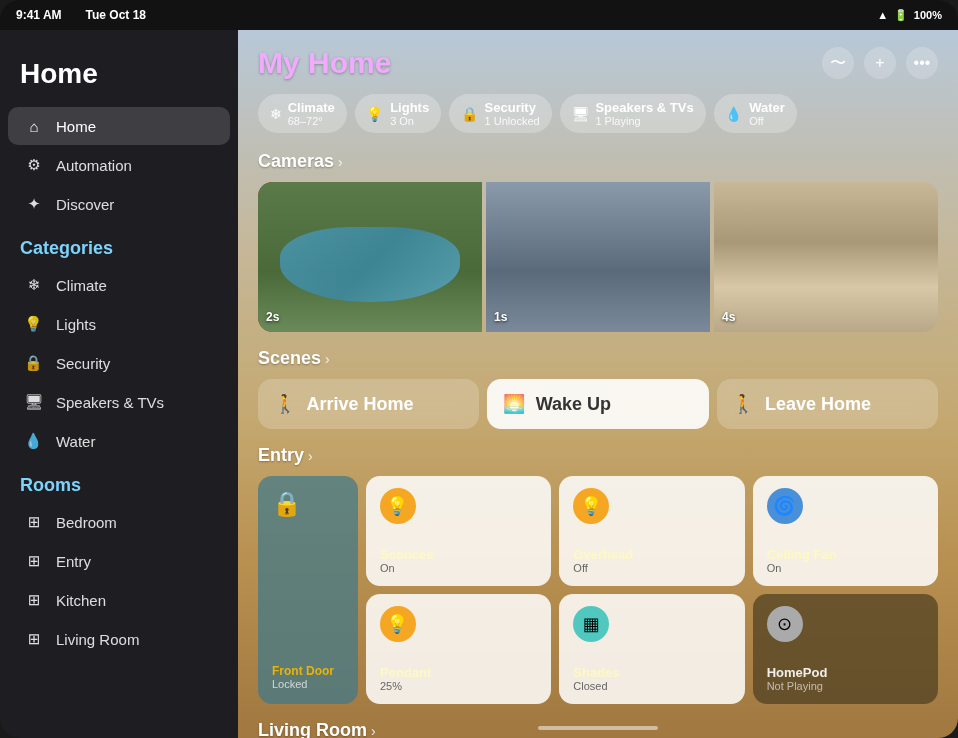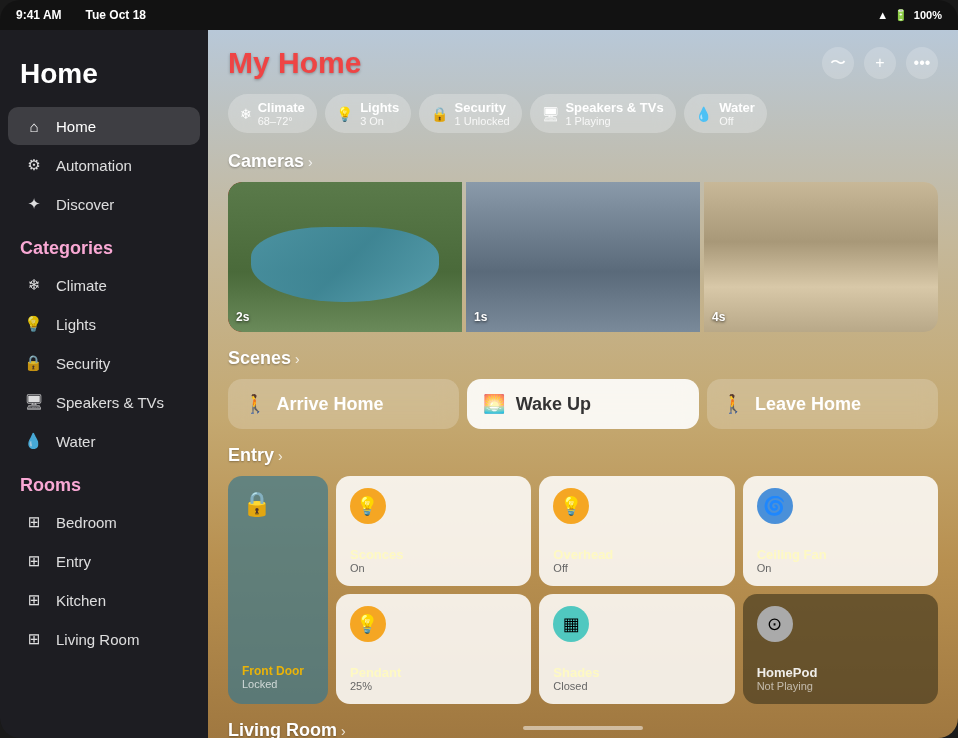--- a/index.html
+++ b/index.html
@@ -37,21 +37,21 @@
       position: absolute;
       top: 30px;
       left: 0;
       right: 0;
       bottom: 0;
       display: flex;
     }
 
     
     .sidebar {
-      width: 208px;
+      width: 238px;
       background: rgba(30, 30, 35, 0.95);
       backdrop-filter: blur(20px);
       padding: 20px 0;
       flex-shrink: 0;
       overflow-y: auto;
     }
     .sidebar-title {
       color: white;
       font-size: 28px;
       font-weight: 700;
@@ -74,21 +74,21 @@
     }
     .sidebar-icon {
       width: 20px;
       height: 20px;
       display: flex;
       align-items: center;
       justify-content: center;
       font-size: 15px;
     }
     .sidebar-section-title {
-      color: #f9a8d4;
+      color: #7dd3fc;
       font-size: 18px;
       font-weight: 700;
       padding: 14px 20px 6px;
     }
 
     
     .main-content {
       flex: 1;
       overflow-y: auto;
       position: relative;
@@ -115,21 +115,21 @@
     
     .main-header {
       display: flex;
       align-items: center;
       justify-content: space-between;
       margin-bottom: 14px;
     }
     .main-title {
       font-size: 30px;
       font-weight: 700;
-      color: #ef4444;
+      color: #f0abfc;
       text-shadow: 0 1px 3px rgba(0,0,0,0.3);
     }
     .header-actions {
       display: flex;
       gap: 10px;
       align-items: center;
     }
     .header-btn {
       width: 32px;
       height: 32px;

